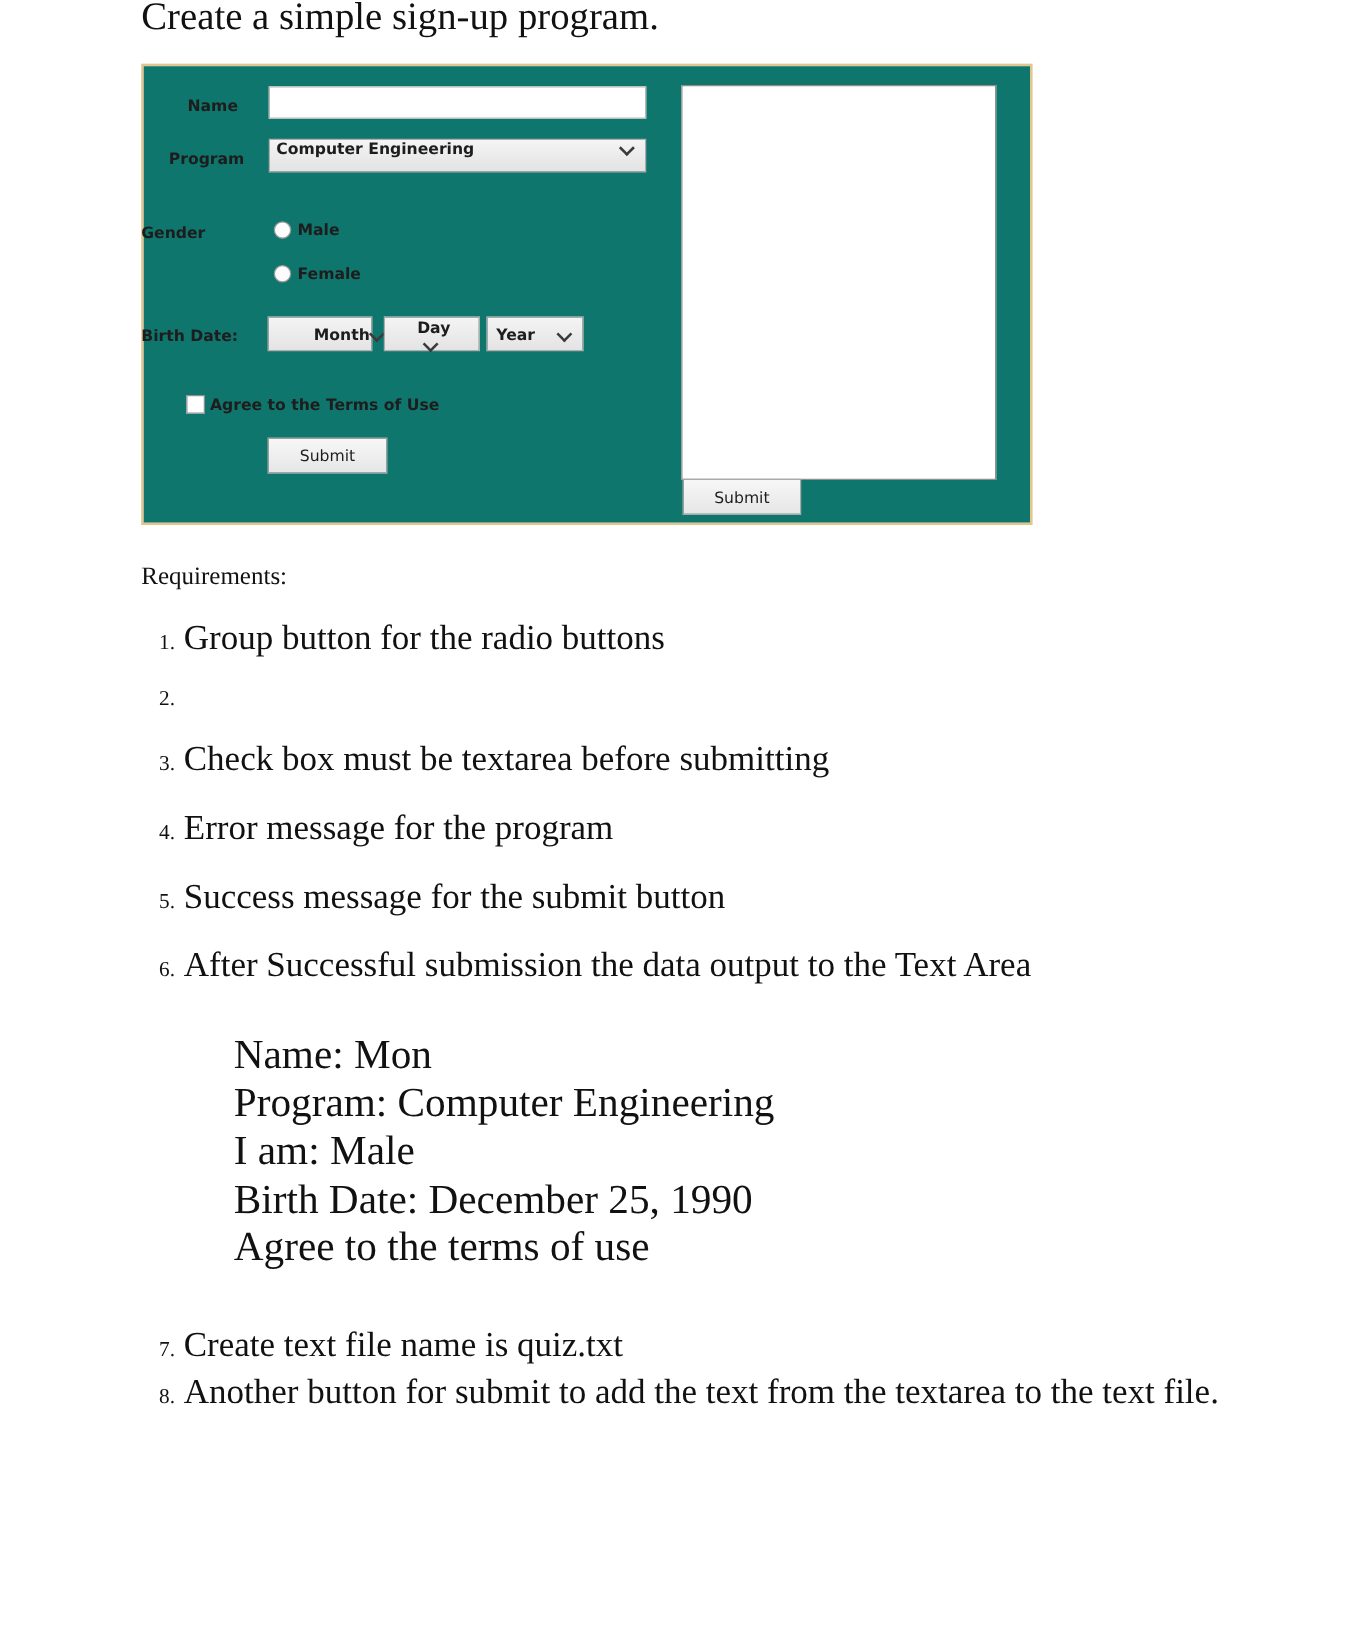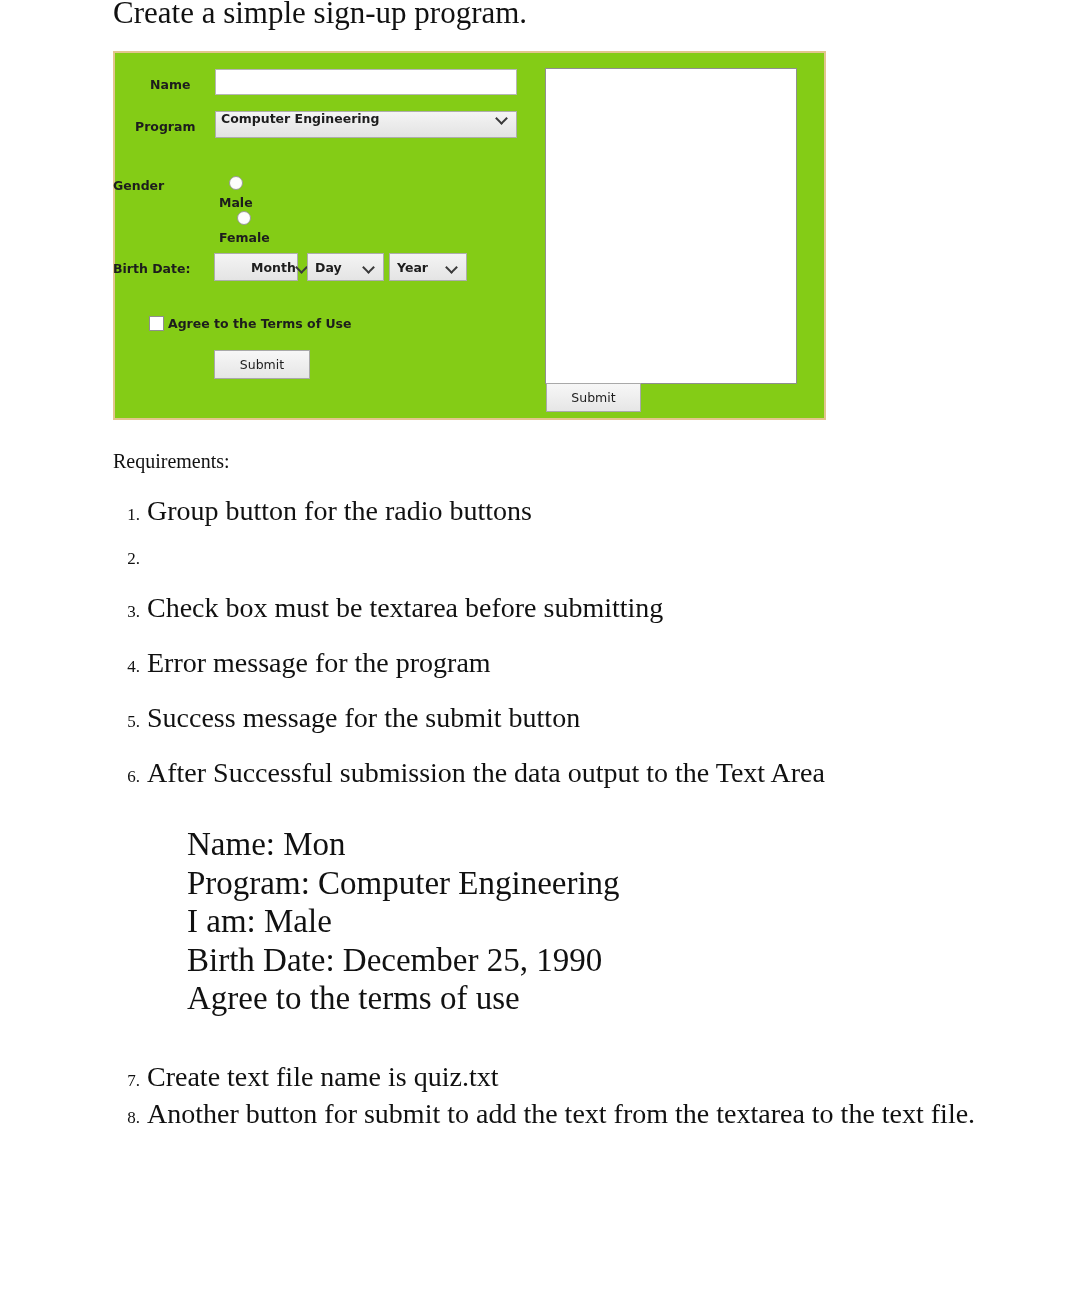--- a/index.html
+++ b/index.html
@@ -37,21 +37,21 @@
     top: 51px;
     width: 713px;
     height: 369px;
     background: #ececec;
     border: 2px solid #e3c58e;
     box-sizing: border-box;
   }
   .app-inner {
     position: absolute;
     inset: 0;
-    background: #84cc16;
+    background: #0f766e;
   }
 
   .win-font {
     font-family: "DejaVu Sans", "Liberation Sans", sans-serif;
     font-size: 12.5px;
     color: #1d1d1d;
     font-weight: 600;
   }
 
   
@@ -118,21 +118,20 @@
     transform: rotate(45deg);
   }
 
   
   .radio-row {
     position: absolute;
     display: flex;
     align-items: center;
     gap: 5px;
     white-space: nowrap;
-    flex-direction: column;
   }
   .radio-male   { left: 104px; top: 123px; }
   .radio-female { left: 104px; top: 158px; }
   .radio-dot {
     width: 14px;
     height: 14px;
     border-radius: 50%;
     border: 1.6px solid #9a9a9a;
     background: #fdfdfd;
     box-sizing: border-box;
@@ -151,21 +150,21 @@
     top: 200px;
     height: 28px;
     background: linear-gradient(#f4f4f4, #e4e4e4);
     border: 1px solid #adadad;
     box-sizing: border-box;
     display: flex;
     align-items: center;
     padding: 0 4px 0 7px;
   }
   .sc-month { left: 99px;  width: 84px; padding-left: 36px; }
-  .sc-day   { left: 192px; width: 77px; }
+  .sc-day   { left: 192px; width: 77px; flex-direction: column; }
   .sc-year  { left: 274px; width: 78px; }
   .ui-smallcombo .combo-text {
     flex: 1 1 auto;
     font-family: "DejaVu Sans", "Liberation Sans", sans-serif;
     font-size: 12.5px;
     font-weight: 600;
     color: #1d1d1d;
     white-space: nowrap;
   }
 

